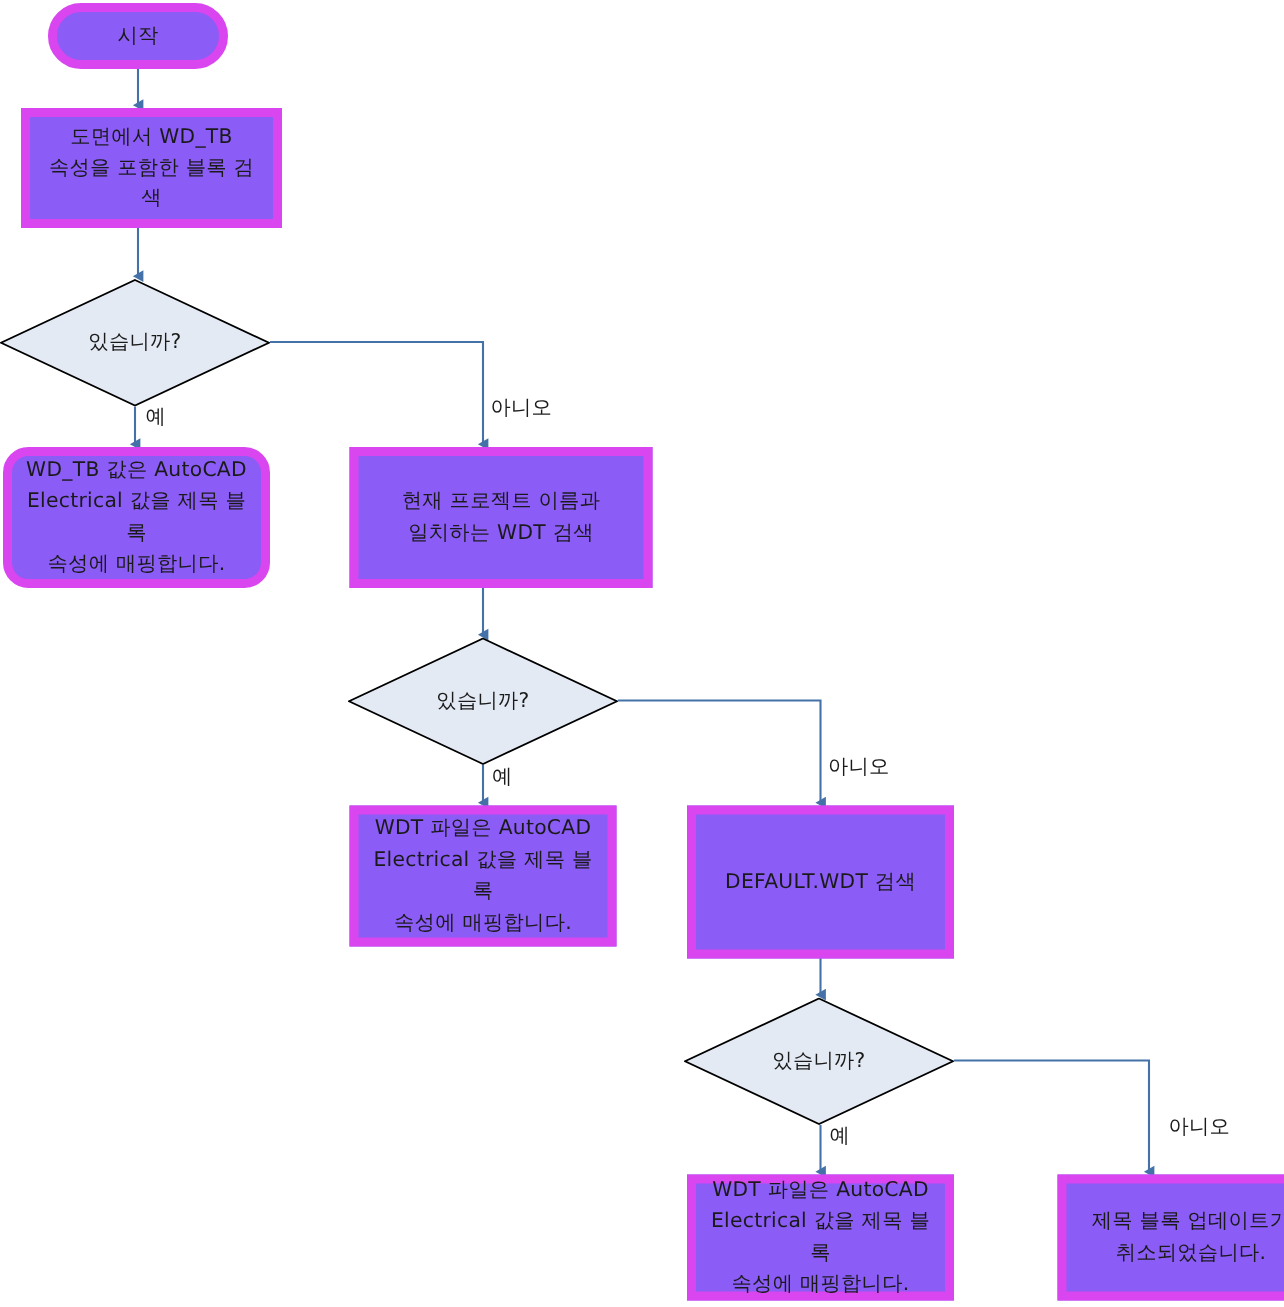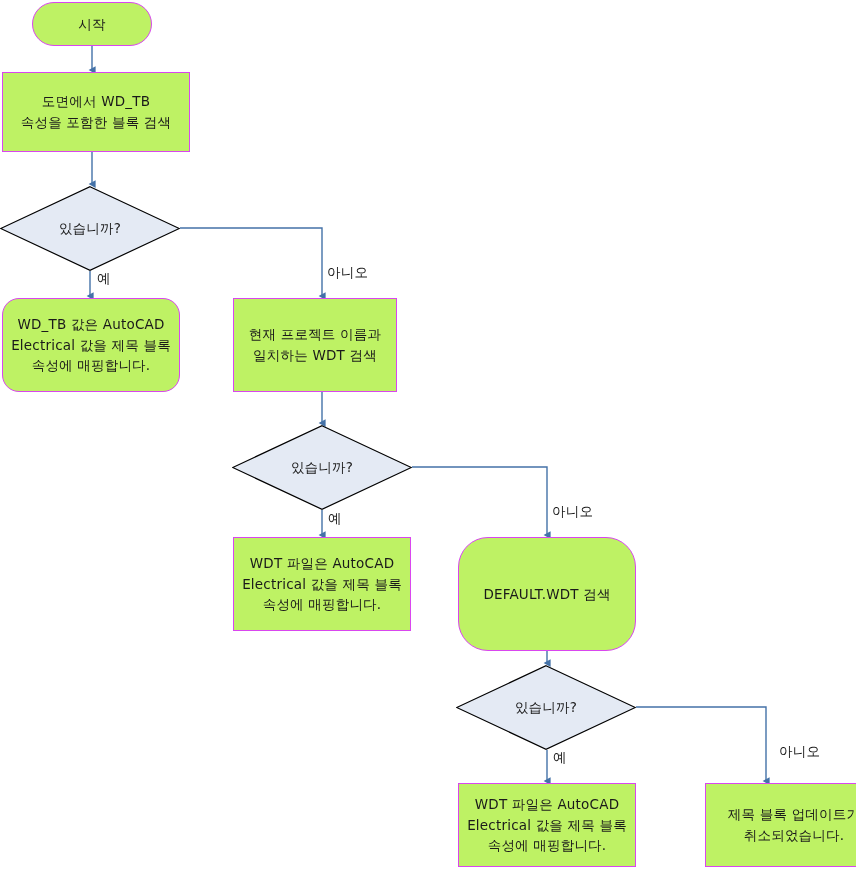--- a/index.html
+++ b/index.html
@@ -20,22 +20,22 @@
   #edge-layer {
     position: absolute;
     left: 0;
     top: 0;
     width: 856px;
     height: 871px;
   }
   .node {
     position: absolute;
     box-sizing: border-box;
-    background: #bef264;
-    border: 1px solid #d946ef;
+    background: #8b5cf6;
+    border: 6px solid #d946ef;
     display: flex;
     align-items: center;
     justify-content: center;
     text-align: center;
     color: #1a1a1a;
     font-size: 13.5px;
     line-height: 1.55;
     letter-spacing: 0.2px;
     white-space: pre-line;
     padding: 2px 6px;
@@ -91,37 +91,37 @@
         <path d="M 322,510 L 322,535" fill="none" stroke="#4472a8" stroke-width="1.4" marker-end="url(#arrowhead)"></path>
         <path d="M 412,467 L 547,467 L 547,535" fill="none" stroke="#4472a8" stroke-width="1.4" marker-end="url(#arrowhead)"></path>
         <path d="M 547,631 L 547,663" fill="none" stroke="#4472a8" stroke-width="1.4" marker-end="url(#arrowhead)"></path>
         <path d="M 547,750 L 547,781" fill="none" stroke="#4472a8" stroke-width="1.4" marker-end="url(#arrowhead)"></path>
         <path d="M 636,707 L 766,707 L 766,781" fill="none" stroke="#4472a8" stroke-width="1.4" marker-end="url(#arrowhead)"></path>
       </g>
   </svg>
 
   <div id="node-layer">
       <div class="node terminator" style="left: 32px; top: 2px; width: 120px; height: 44px;"><span>시작</span></div>
-      <div class="node process" style="left: 2px; top: 72px; width: 188px; height: 80px;"><span>도면에서 WD_TB
+      <div class="node process" style="left: 14px; top: 72px; width: 174px; height: 80px;"><span>도면에서 WD_TB
 속성을 포함한 블록 검색</span></div>
       <div class="node decision" style="left: 0px; top: 186px; width: 180px; height: 85px;"><svg class="decision-shape" viewBox="0 0 180 85" preserveAspectRatio="none">
           <polygon points="90,0.7 179.3,42.5 90,84.3 0.7,42.5" fill="#e4eaf4" stroke="#000000" stroke-width="1.2"></polygon>
         </svg><span class="decision-label">있습니까?</span></div>
       <div class="node process" style="left: 2px; top: 298px; width: 178px; height: 94px; border-radius: 17px;"><span>WD_TB 값은 AutoCAD
 Electrical 값을 제목 블록
 속성에 매핑합니다.</span></div>
-      <div class="node process" style="left: 233px; top: 298px; width: 164px; height: 94px;"><span>현재 프로젝트 이름과
+      <div class="node process" style="left: 233px; top: 298px; width: 202px; height: 94px;"><span>현재 프로젝트 이름과
 일치하는 WDT 검색</span></div>
       <div class="node decision" style="left: 232px; top: 425px; width: 180px; height: 85px;"><svg class="decision-shape" viewBox="0 0 180 85" preserveAspectRatio="none">
           <polygon points="90,0.7 179.3,42.5 90,84.3 0.7,42.5" fill="#e4eaf4" stroke="#000000" stroke-width="1.2"></polygon>
         </svg><span class="decision-label">있습니까?</span></div>
       <div class="node process" style="left: 233px; top: 537px; width: 178px; height: 94px;"><span>WDT 파일은 AutoCAD
 Electrical 값을 제목 블록
 속성에 매핑합니다.</span></div>
-      <div class="node process" style="left: 458px; top: 537px; width: 178px; height: 114px; border-radius: 30px;"><span>DEFAULT.WDT 검색</span></div>
+      <div class="node process" style="left: 458px; top: 537px; width: 178px; height: 102px;"><span>DEFAULT.WDT 검색</span></div>
       <div class="node decision" style="left: 456px; top: 665px; width: 180px; height: 85px;"><svg class="decision-shape" viewBox="0 0 180 85" preserveAspectRatio="none">
           <polygon points="90,0.7 179.3,42.5 90,84.3 0.7,42.5" fill="#e4eaf4" stroke="#000000" stroke-width="1.2"></polygon>
         </svg><span class="decision-label">있습니까?</span></div>
       <div class="node process" style="left: 458px; top: 783px; width: 178px; height: 84px;"><span>WDT 파일은 AutoCAD
 Electrical 값을 제목 블록
 속성에 매핑합니다.</span></div>
       <div class="node process" style="left: 677px; top: 783px; width: 178px; height: 84px; margin-left: 28px;"><span>제목 블록 업데이트가
 취소되었습니다.</span></div>
     </div>
   <div id="label-layer">

